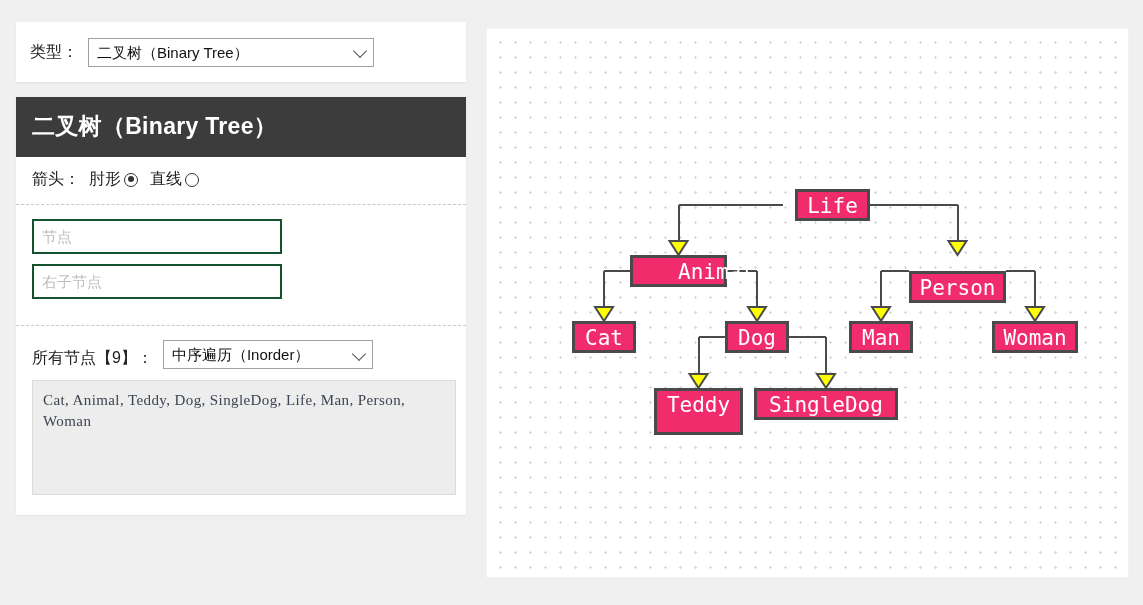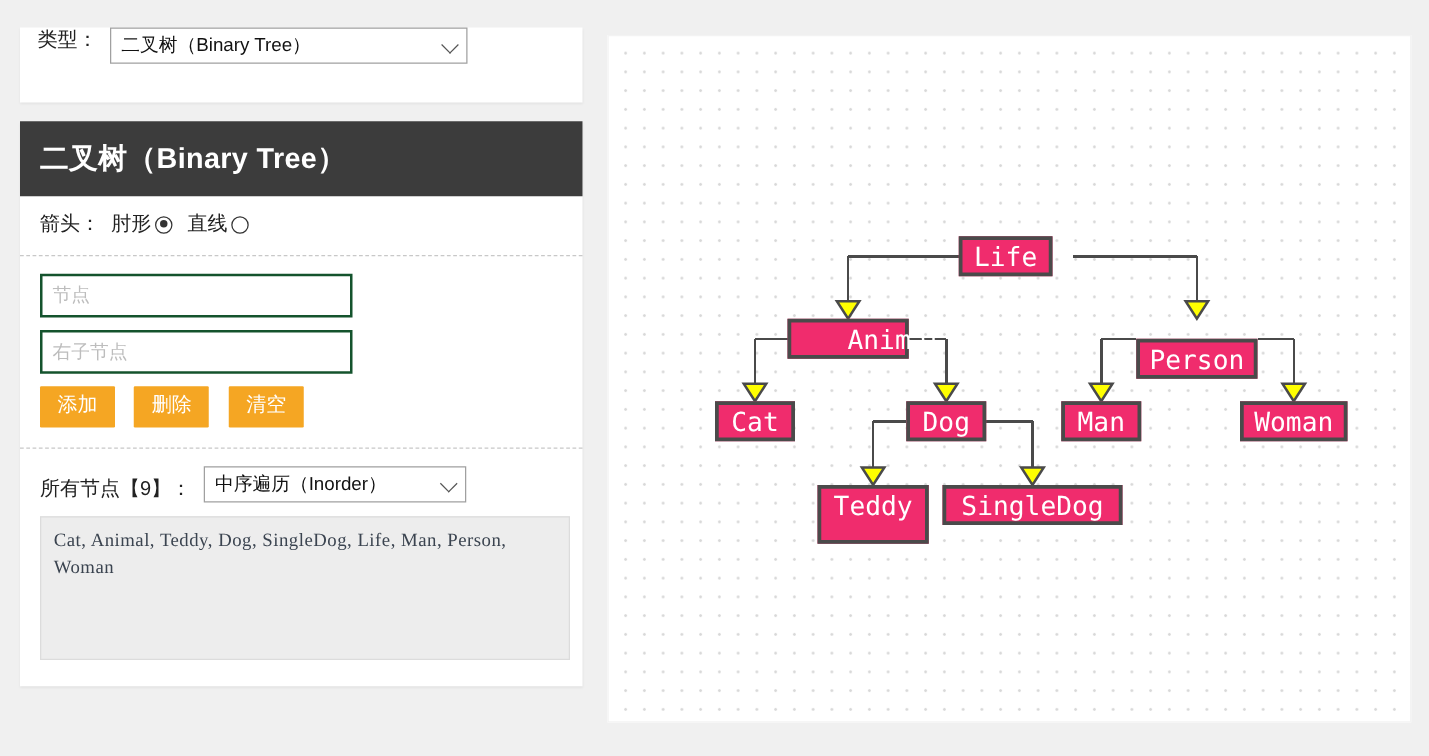--- a/index.html
+++ b/index.html
@@ -26,21 +26,21 @@
 
   .panel {
     background: #ffffff;
     box-shadow: 0 1px 2px rgba(0,0,0,0.06);
   }
 
   
   #type-panel {
     height: 60px;
     display: flex;
-    align-items: flex-start;
+    align-items: center;
     padding-left: 14px;
     margin-bottom: 15px;
   }
   .field-label {
     font-size: 16px;
     color: #222;
     margin-right: 10px;
     white-space: nowrap;
   }
 
@@ -248,25 +248,20 @@
         </span>
         <span class="radio-item">
           <span class="rtxt">直线</span>
           <span class="radio-glyph"></span>
         </span>
       </div>
 
       <div class="section">
         <input class="text-input" type="text" placeholder="节点" style="">
         <input class="text-input" type="text" placeholder="右子节点" style="">
-        <div class="btn-row">
-          <button class="btn">添加</button>
-          <button class="btn">删除</button>
-          <button class="btn">清空</button>
-        </div>
       </div>
 
       <div class="section last">
         <div id="traversal-row">
           <span class="field-label">所有节点【9】：</span>
           <span class="select-wrap">
             <select class="styled-select" style="width:210px;">
               <option>中序遍历（Inorder）</option>
             </select>
             <span class="chev"></span>
@@ -299,21 +294,21 @@
         <line x1="548" y1="242" x2="548" y2="279" stroke="#4a4a4a" stroke-width="2" shape-rendering="crispEdges"></line>
         <polygon points="539,278 557,278 548,292" fill="#ffff00" stroke="#4a4a4a" stroke-width="2" stroke-linejoin="miter"></polygon>
         <line x1="238" y1="308" x2="211.5" y2="308" stroke="#4a4a4a" stroke-width="2" shape-rendering="crispEdges"></line>
         <line x1="211.5" y1="308" x2="211.5" y2="346" stroke="#4a4a4a" stroke-width="2" shape-rendering="crispEdges"></line>
         <polygon points="202.5,345 220.5,345 211.5,359" fill="#ffff00" stroke="#4a4a4a" stroke-width="2" stroke-linejoin="miter"></polygon>
         <line x1="302" y1="308" x2="339" y2="308" stroke="#4a4a4a" stroke-width="2" shape-rendering="crispEdges"></line>
         <line x1="339" y1="308" x2="339" y2="346" stroke="#4a4a4a" stroke-width="2" shape-rendering="crispEdges"></line>
         <polygon points="330,345 348,345 339,359" fill="#ffff00" stroke="#4a4a4a" stroke-width="2" stroke-linejoin="miter"></polygon>
       </svg>
     <div id="node-layer">
-        <div class="tree-node" style="left: 280px; top: 160px; width: 75px; height: 32px; background: rgb(240, 44, 109); border-color: rgb(74, 74, 74);">Life</div>
+        <div class="tree-node" style="left: 308px; top: 160px; width: 75px; height: 32px; background: rgb(240, 44, 109); border-color: rgb(74, 74, 74);">Life</div>
         <div class="tree-node" style="left: 143px; top: 226px; width: 97px; height: 32px; background: rgb(240, 44, 109); border-color: rgb(74, 74, 74); padding-left: 45px;">Animal</div>
         <div class="tree-node" style="left: 422px; top: 242px; width: 97px; height: 32px; background: rgb(240, 44, 109); border-color: rgb(74, 74, 74);">Person</div>
         <div class="tree-node" style="left: 85px; top: 292px; width: 64px; height: 32px; background: rgb(240, 44, 109); border-color: rgb(74, 74, 74);">Cat</div>
         <div class="tree-node" style="left: 238px; top: 292px; width: 64px; height: 32px; background: rgb(240, 44, 109); border-color: rgb(74, 74, 74);">Dog</div>
         <div class="tree-node" style="left: 362px; top: 292px; width: 64px; height: 32px; background: rgb(240, 44, 109); border-color: rgb(74, 74, 74);">Man</div>
         <div class="tree-node" style="left: 505px; top: 292px; width: 86px; height: 32px; background: rgb(240, 44, 109); border-color: rgb(74, 74, 74);">Woman</div>
         <div class="tree-node" style="left: 167px; top: 359px; width: 89px; height: 47px; background: rgb(240, 44, 109); border-color: rgb(74, 74, 74);">Teddy</div>
         <div class="tree-node" style="left: 267px; top: 359px; width: 144px; height: 32px; background: rgb(240, 44, 109); border-color: rgb(74, 74, 74);">SingleDog</div>
       </div>
   </div>

